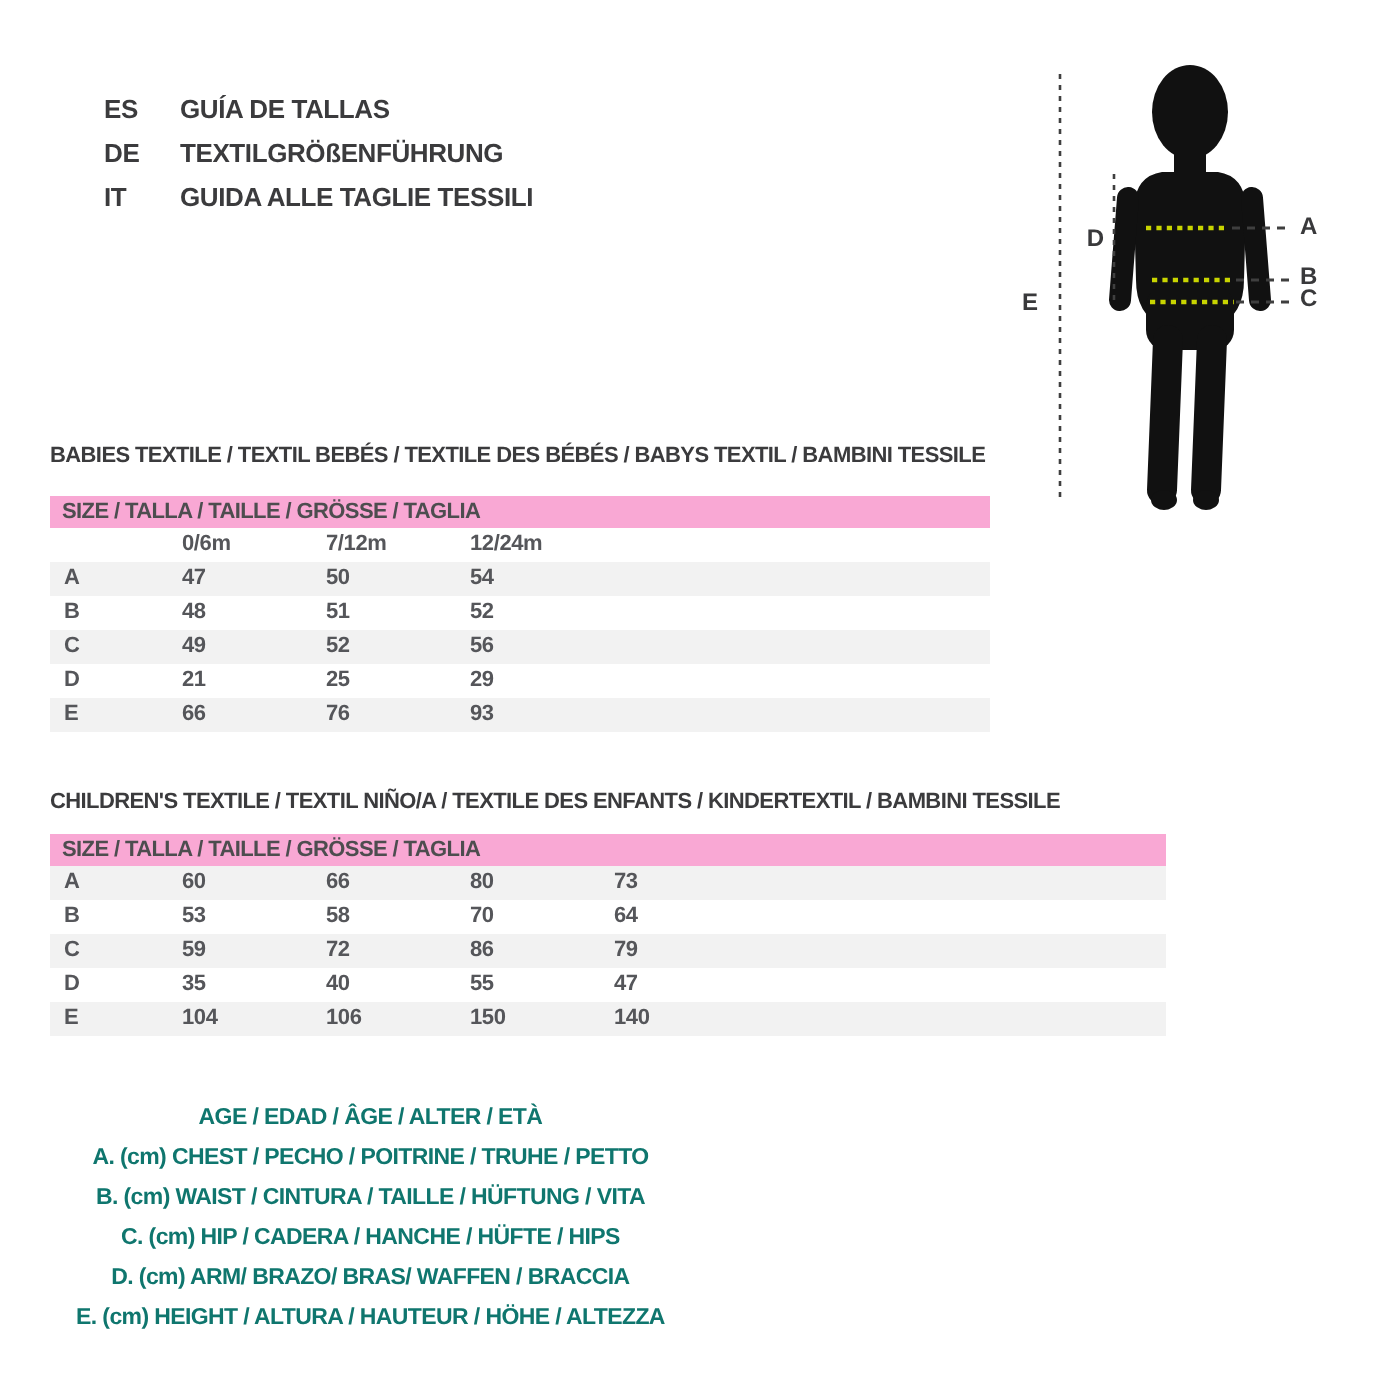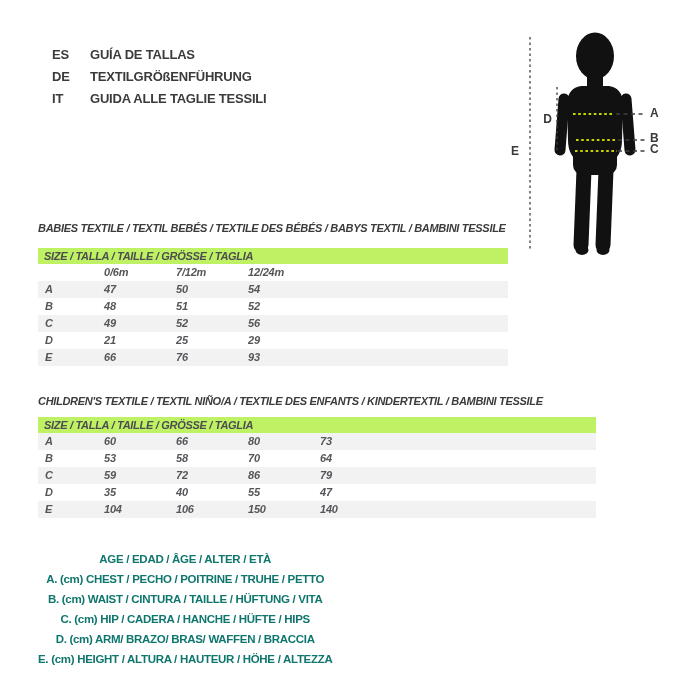--- a/index.html
+++ b/index.html
@@ -15,28 +15,28 @@
   .figure{position:absolute;left:495px;top:25px;width:190px;height:240px;}
   .figure svg{position:absolute;left:0;top:0;}
   .fig-label{position:absolute;font-size:12px;font-weight:700;color:#39393b;line-height:13px;}
   .fl-a{left:155px;top:82px;}
   .fl-b{left:155px;top:107px;}
   .fl-c{left:155px;top:118px;}
   .fl-d{left:43px;top:88px;width:14px;text-align:right;}
   .fl-e{left:10px;top:120px;width:14px;text-align:right;}
 
   
-  .section{position:absolute;left:38px;font-style:italic;}
+  .section{position:absolute;left:25px;}
   .sec-babies{top:221px;}
   .sec-children{top:394px;}
   .section-title{font-size:11px;font-weight:700;letter-spacing:-0.3px;color:#3b3b3d;white-space:nowrap;height:14px;line-height:14px;}
   .sec-babies .size-table{margin-top:13px;width:470px;}
   .sec-children .size-table{margin-top:9px;width:558px;}
 
-  .size-bar{height:16px;line-height:16px;background:#bef264;color:#4d4d4f;font-size:11px;font-weight:700;letter-spacing:-0.3px;padding-left:6px;}
+  .size-bar{height:16px;line-height:16px;background:#f9a8d4;color:#4d4d4f;font-size:11px;font-weight:700;letter-spacing:-0.3px;padding-left:6px;}
   .trow{display:flex;height:17px;line-height:17px;font-size:11px;font-weight:700;letter-spacing:-0.2px;color:#55565a;}
   .trow.stripe{background:#f2f2f2;}
   .rlabel{width:66px;padding-left:7px;box-sizing:border-box;}
   .tcell{width:72px;text-align:left;}
 
   
   .legend{position:absolute;left:38px;top:549px;color:#0f766e;text-align:center;}
   .legend-line{height:20px;line-height:20px;font-size:11.5px;font-weight:700;letter-spacing:-0.3px;white-space:nowrap;}
 </style>
 </head>

